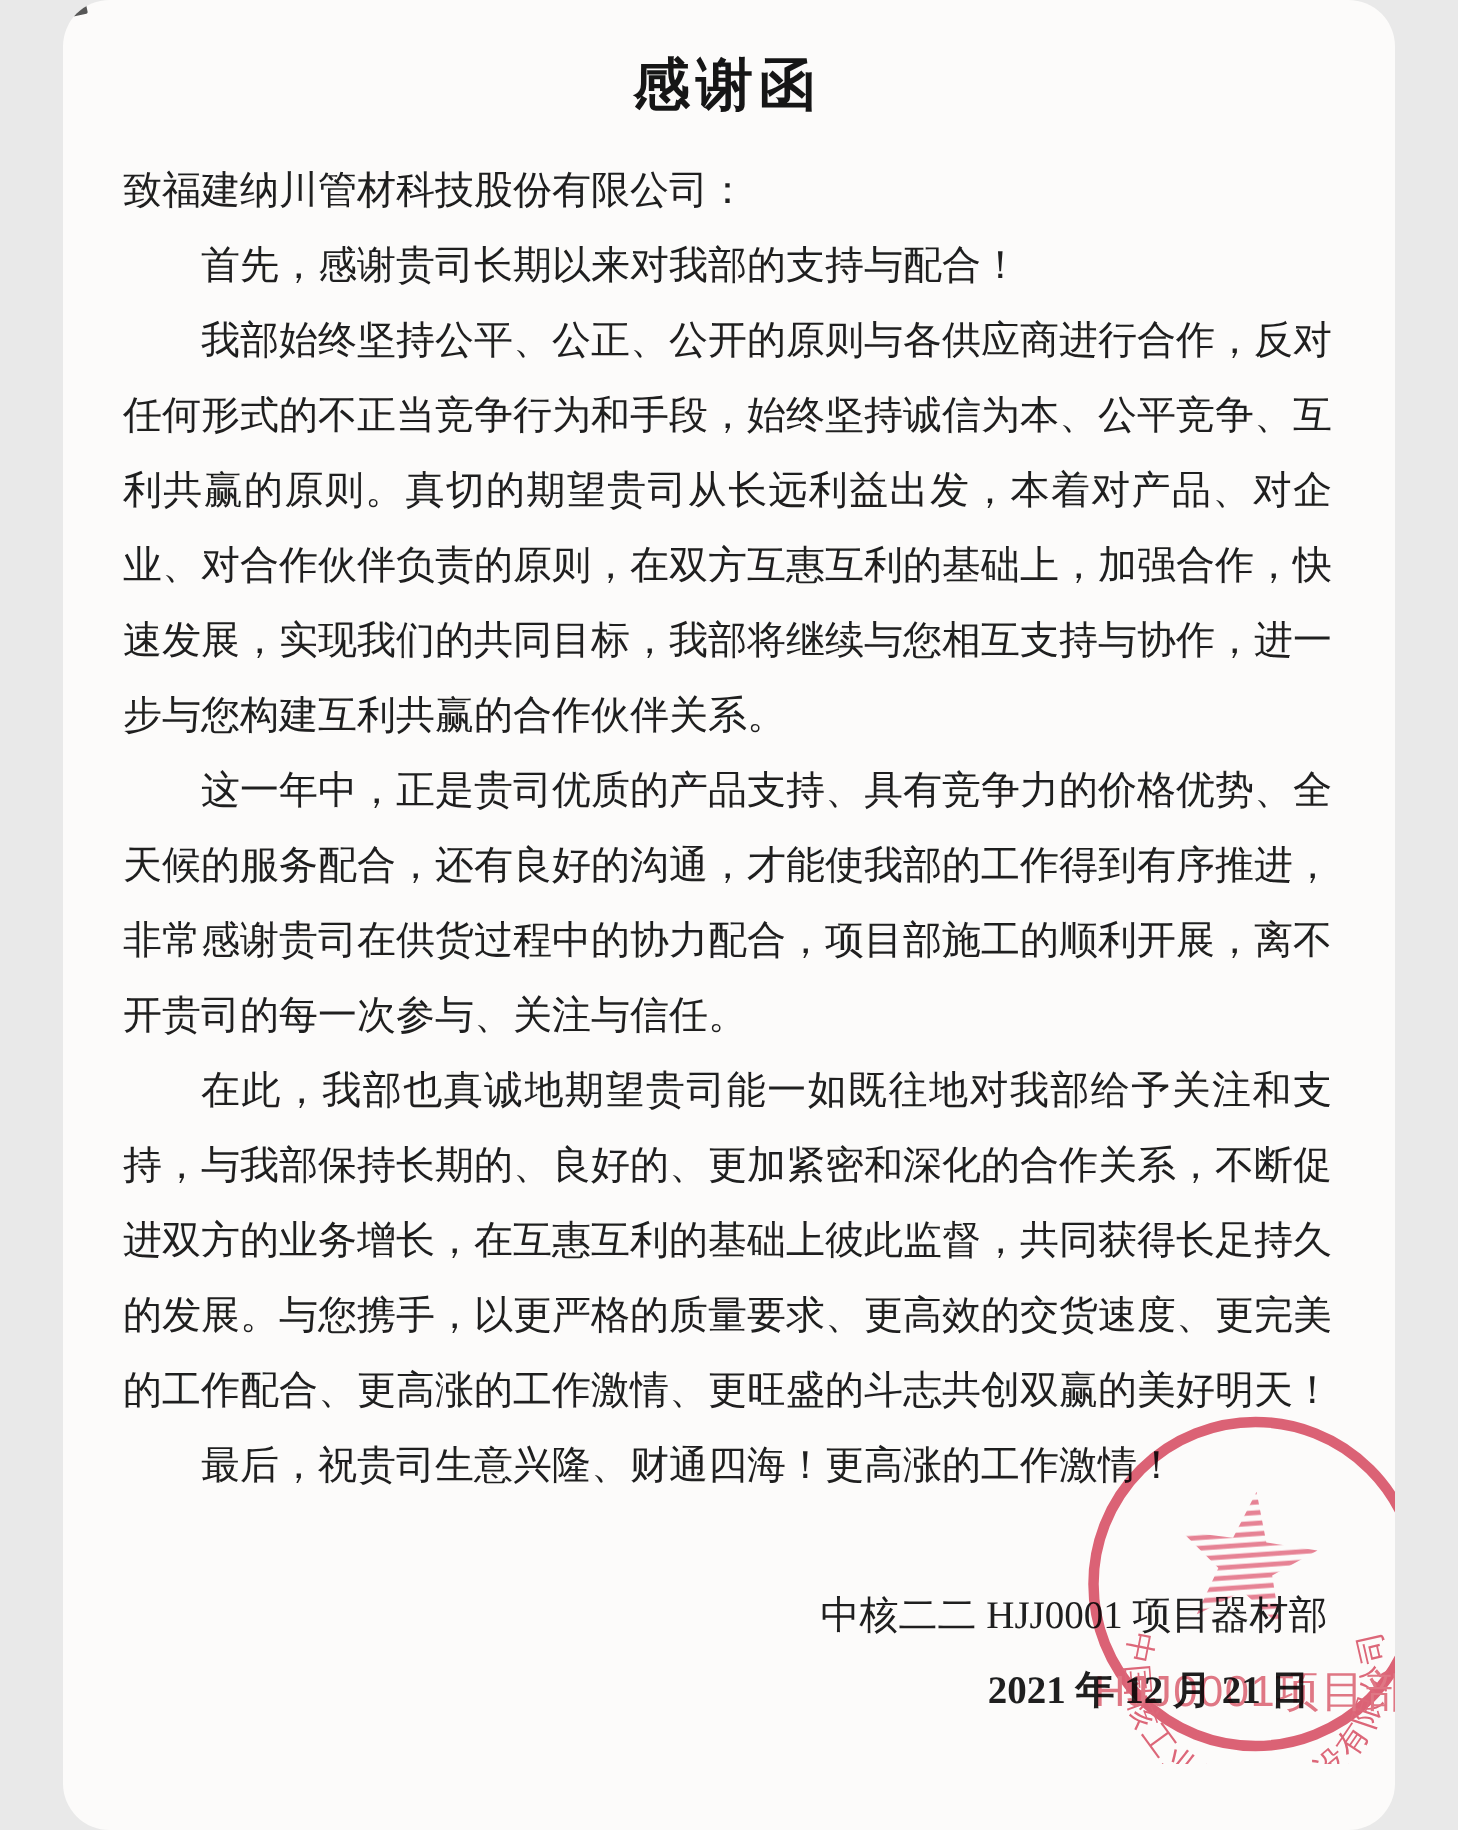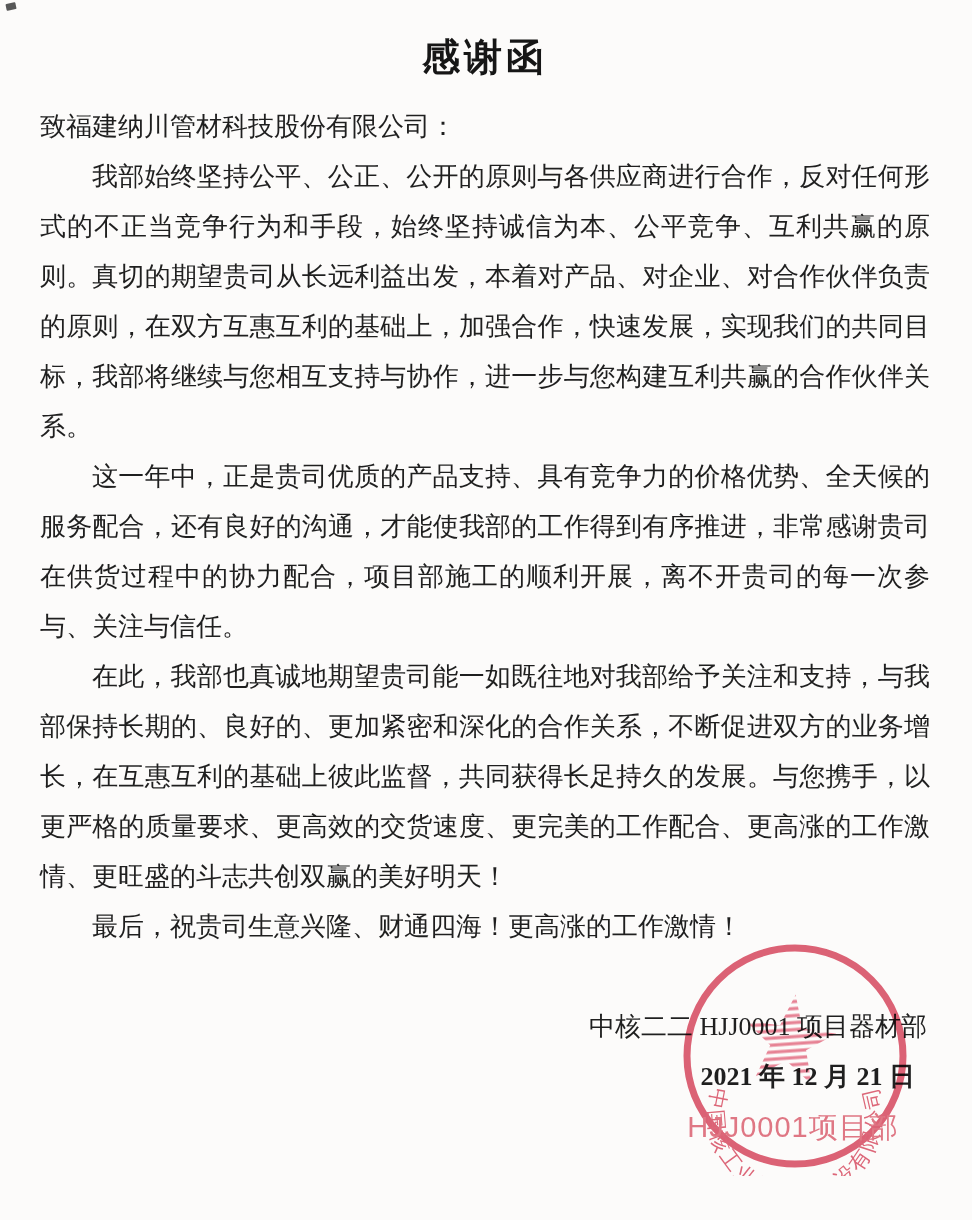--- a/index.html
+++ b/index.html
@@ -1,28 +1,29 @@
 <!DOCTYPE html>
 <html><head>
 <meta charset="utf-8">
 <style>
   html, body { margin: 0; padding: 0; background: #e9e9e9; }
   .page {
     position: relative;
-    width: 972px;
+    width: 888px;
     height: 1220px;
     margin: 0 auto;
     background: #fcfbfa;
     box-sizing: border-box;
     padding: 26px 42px 0 40px;
     font-family: "Liberation Serif", "DejaVu Serif", serif;
     font-size: 26px;
     line-height: 50px;
     color: #1f1f1f;
     overflow: hidden;
+    border-radius: 31px;
   }
   .scan-speck {
     position: absolute; left: 6px; top: 3px;
     width: 10px; height: 7px; background: #3a3a3a;
     transform: rotate(-12deg); border-radius: 1px; opacity: .85;
   }
   h1.doc-title {
     margin: 0 0 14px 0;
     text-align: center;
     font-family: "Liberation Sans", "DejaVu Sans", sans-serif;
@@ -74,20 +75,21 @@
 <body>
 
 <div class="page">
 
   <div class="scan-speck"></div>
 
   <h1 class="doc-title">感谢函</h1>
 
   <div class="body-text">
     <p class="salutation">致福建纳川管材科技股份有限公司：</p>
+    <p>首先，感谢贵司长期以来对我部的支持与配合！</p>
     <p>我部始终坚持公平、公正、公开的原则与各供应商进行合作，反对任何形式的不正当竞争行为和手段，始终坚持诚信为本、公平竞争、互利共赢的原则。真切的期望贵司从长远利益出发，本着对产品、对企业、对合作伙伴负责的原则，在双方互惠互利的基础上，加强合作，快速发展，实现我们的共同目标，我部将继续与您相互支持与协作，进一步与您构建互利共赢的合作伙伴关系。</p>
     <p>这一年中，正是贵司优质的产品支持、具有竞争力的价格优势、全天候的服务配合，还有良好的沟通，才能使我部的工作得到有序推进，非常感谢贵司在供货过程中的协力配合，项目部施工的顺利开展，离不开贵司的每一次参与、关注与信任。</p>
     <p>在此，我部也真诚地期望贵司能一如既往地对我部给予关注和支持，与我部保持长期的、良好的、更加紧密和深化的合作关系，不断促进双方的业务增长，在互惠互利的基础上彼此监督，共同获得长足持久的发展。与您携手，以更严格的质量要求、更高效的交货速度、更完美的工作配合、更高涨的工作激情、更旺盛的斗志共创双赢的美好明天！</p>
     <p>最后，祝贵司生意兴隆、财通四海！更高涨的工作激情！</p>
   </div>
 
   <div class="signature">
     <div class="sig-org">中核二二 HJJ0001 项目器材部</div>
     <div class="sig-date">2021 年 12 月 21 日</div>
   </div>

